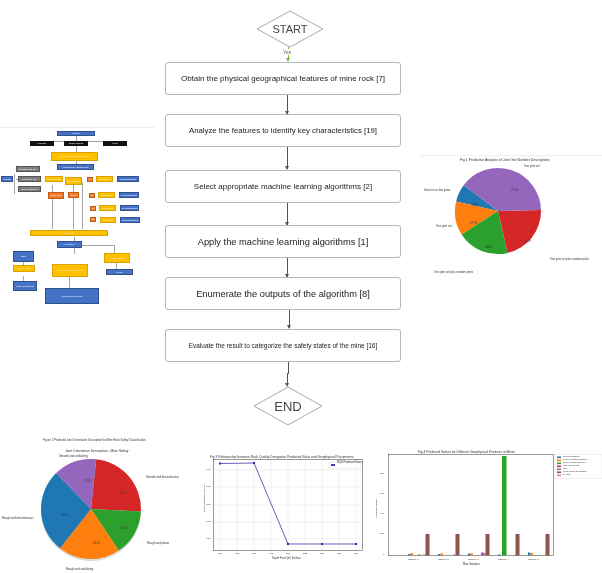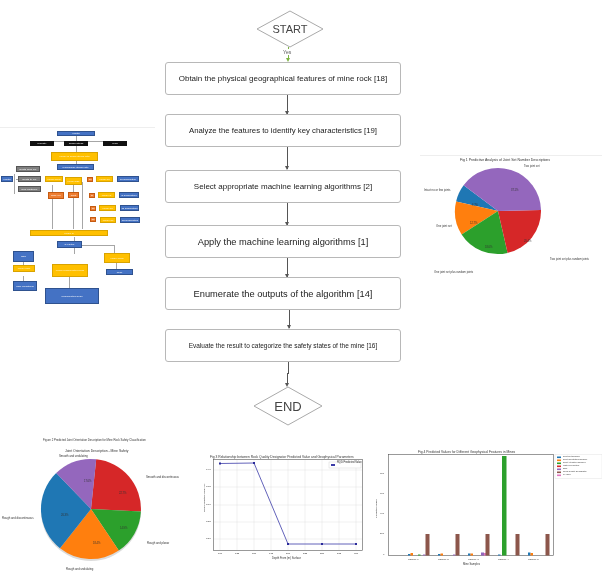--- a/index.html
+++ b/index.html
@@ -30,21 +30,21 @@
 
   <svg class="abs" style="left:256px;top:10px" width="68" height="38">
     <polygon points="34,1 67,19 34,37 1,19" fill="#fff" stroke="#aaa" stroke-width="1"></polygon>
   </svg>
   <div class="diamond-label" style="left:256px;top:10px;width:68px;height:38px;font-size:11px;">START</div>
   <div class="abs" style="left:288px;top:47px;width:1px;height:12px;background:#7cb342"></div>
   <div class="abs" style="left:282px;top:49px;font-size:5px;color:#555;background:#fff;padding:0 1px">Yes</div>
   <div class="abs" style="left:286px;top:58px;width:0;height:0;border-left:2.5px solid transparent;border-right:2.5px solid transparent;border-top:4px solid #7cb342"></div>
 
   <div class="fc-box" style="top:62px;font-size:8px">
-      <span>Obtain the physical geographical features of mine rock [18]</span>
+      <span>Obtain the physical geographical features of mine rock [7]</span>
     </div>
   <div class="fc-line" style="top:95px;height:19px"></div>
   <div class="fc-arrow" style="top:111px"></div>
 
   <div class="fc-box" style="top:114px;font-size:7.8px">
       <span>Analyze the features to identify key characteristics [19]</span>
     </div>
   <div class="fc-line" style="top:147px;height:22px"></div>
   <div class="fc-arrow" style="top:166px"></div>
 
@@ -54,21 +54,21 @@
   <div class="fc-line" style="top:203px;height:22px"></div>
   <div class="fc-arrow" style="top:222px"></div>
 
   <div class="fc-box" style="top:225px;font-size:9.3px">
       <span>Apply the machine learning algorithms [1]</span>
     </div>
   <div class="fc-line" style="top:258px;height:19px"></div>
   <div class="fc-arrow" style="top:274px"></div>
 
   <div class="fc-box" style="top:277px;font-size:9.3px">
-      <span>Enumerate the outputs of the algorithm [14]</span>
+      <span>Enumerate the outputs of the algorithm [8]</span>
     </div>
   <div class="fc-line" style="top:310px;height:18px;left:289px"></div>
   <div class="fc-arrow" style="top:325px;left:287px"></div>
 
   <div class="fc-box" style="top:329px;font-size:6.5px">
       <span>Evaluate the result to categorize the safety states of the mine [16]</span>
     </div>
   <div class="fc-line" style="top:362px;height:12px;left:288px"></div>
   <div class="abs" style="left:287px;top:373px;width:2px;height:1px;background:#555"></div>
   <div class="fc-line" style="top:373px;height:12px;left:287px"></div>

